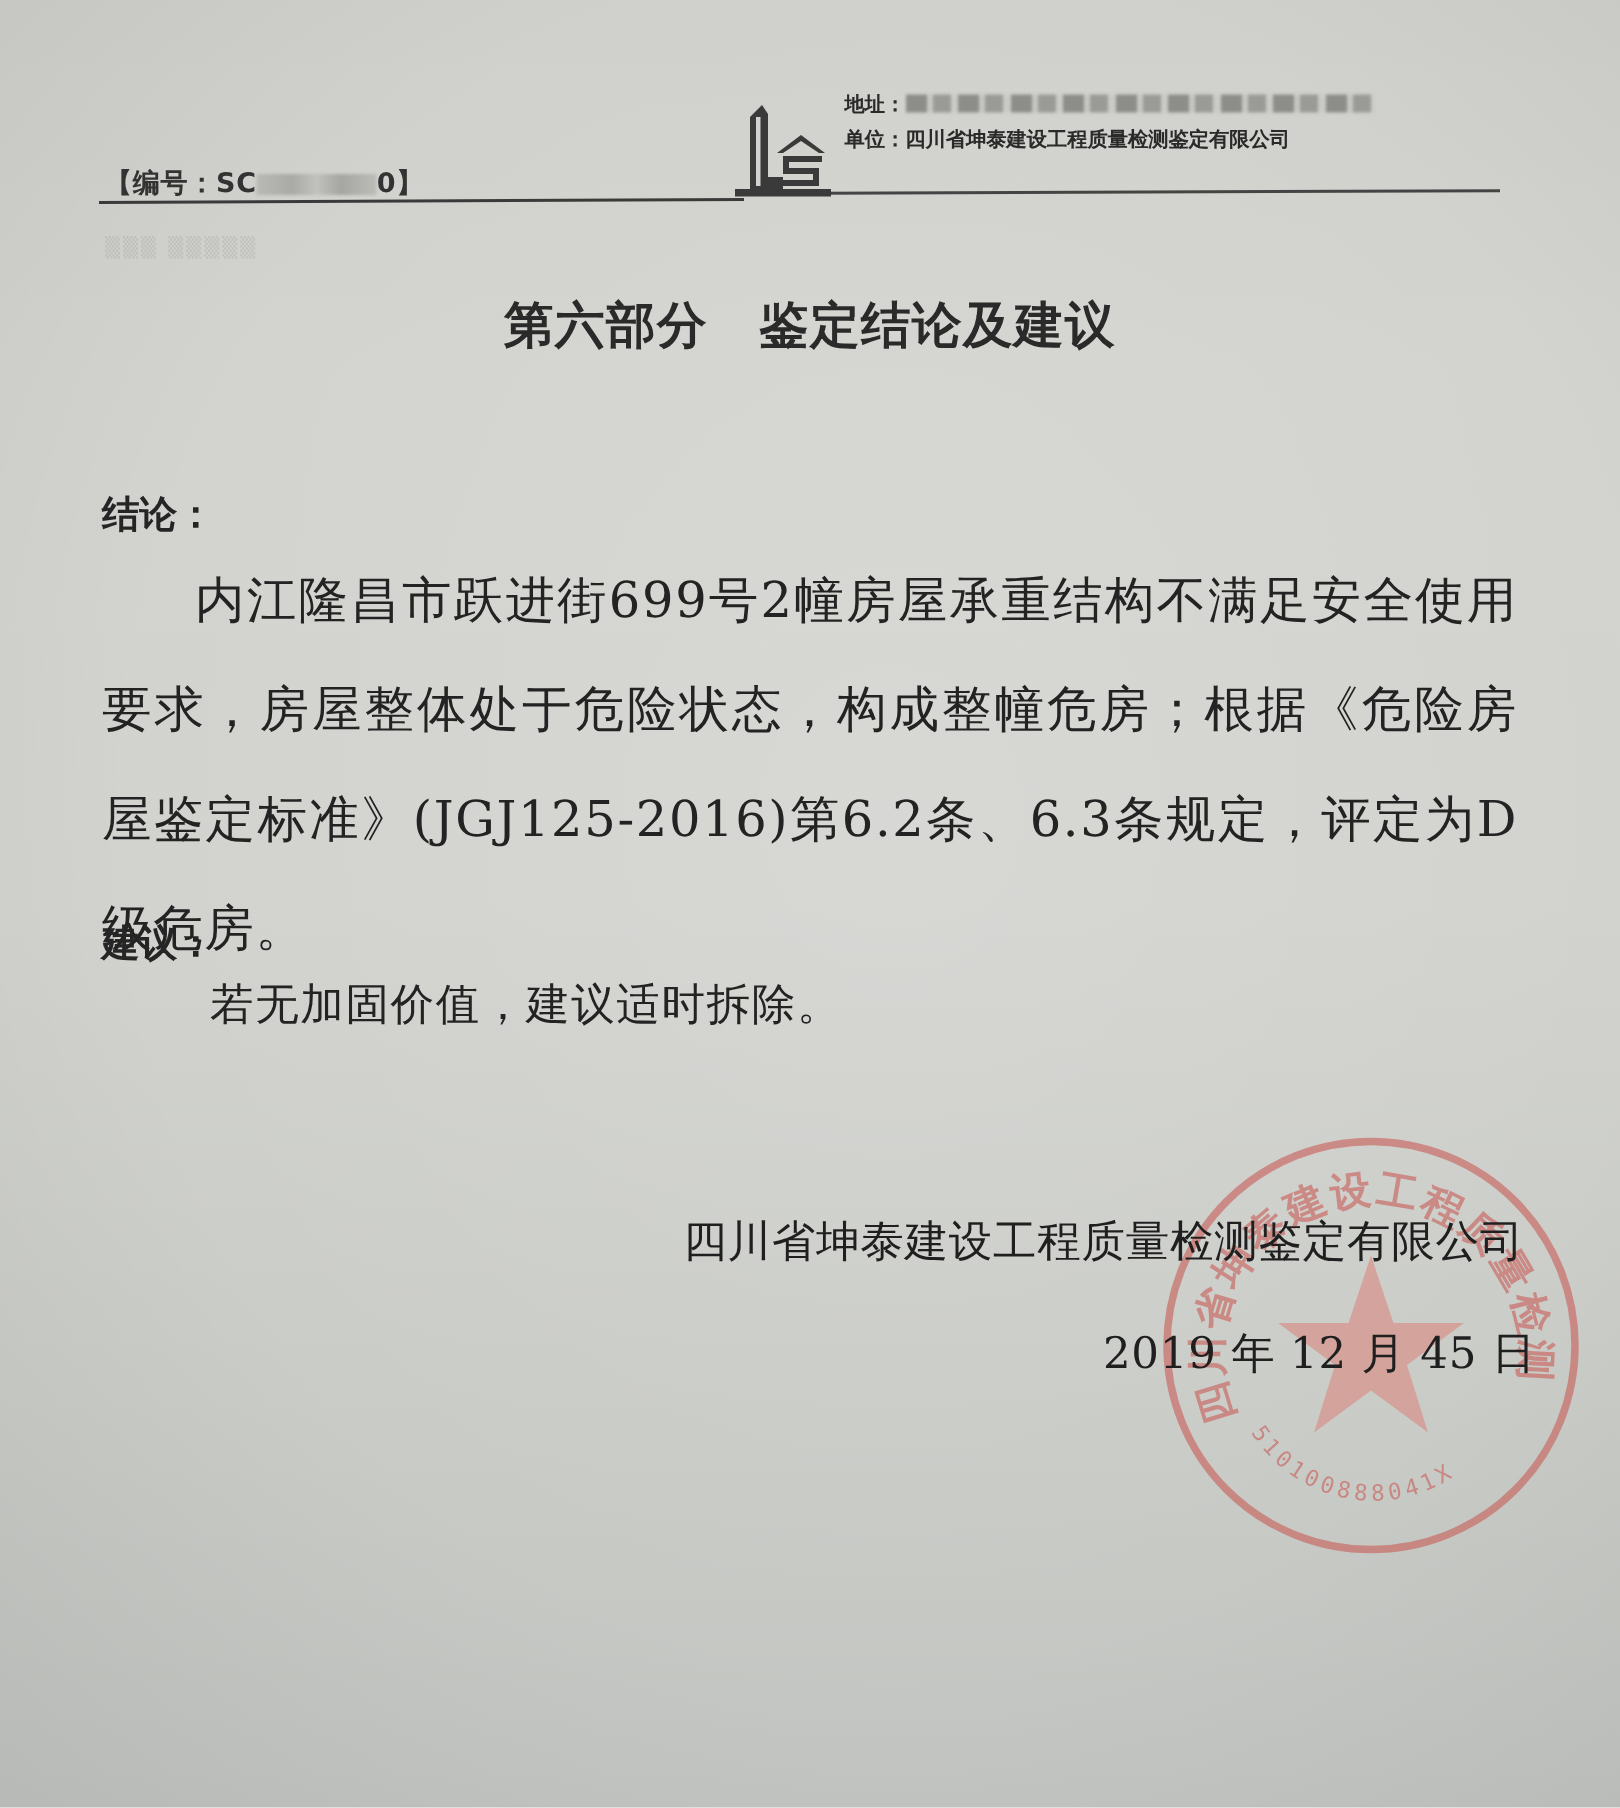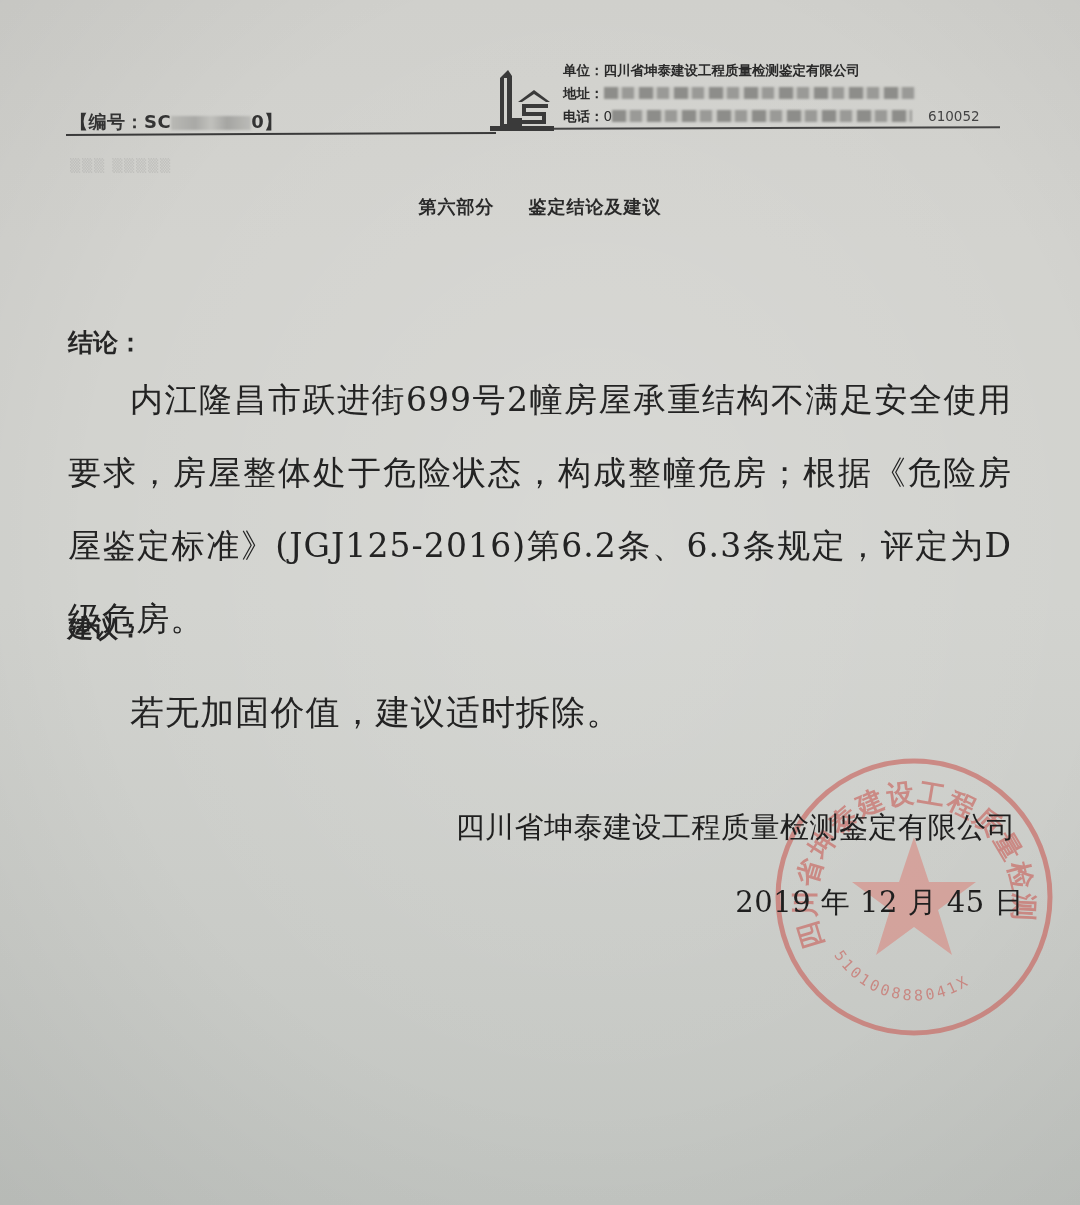--- a/index.html
+++ b/index.html
@@ -26,34 +26,34 @@
 
     .unit-info { left: 563px; top: 59px; font-size: 13.5px; color: #2a2a2a; font-weight: bold; line-height: 23px; }
     .unit-info .row { white-space: nowrap; }
     .unit-info .blur-bar { display: inline-block; height: 12px; vertical-align: -1px; filter: blur(1.2px);
       background: repeating-linear-gradient(90deg, #8d8d8a 0 14px, #c6c6c2 14px 18px, #9a9a97 18px 30px, #cacac6 30px 35px); }
     .postcode { font-weight: normal; margin-left: 16px; color: #444; }
 
     .show-through { left: 70px; top: 158px; font-size: 13px; color: rgba(120,120,120,0.18); letter-spacing: 2px; }
 
     
-    .section-title { left: 0; width: 1080px; top: 195px; text-align: center; font-size: 18px; font-weight: bold; color: #2a2a2a; letter-spacing: 1px; }
+    .section-title { left: 0; width: 1080px; top: 195px; text-align: center; font-size: 33px; font-weight: bold; color: #2a2a2a; letter-spacing: 1px; }
     .section-title .gap { display: inline-block; width: 34px; }
 
     
     .label { font-size: 25px; font-weight: bold; color: #252525; }
     .conclusion-label { left: 68px; top: 314px; margin-top: 12px; }
     .suggestion-label { left: 68px; top: 612px; }
     .para {
       left: 68px; width: 944px; font-size: 33px; color: #232323;
       line-height: 73px; text-indent: 62px; text-align: justify; letter-spacing: 1.1px;
       font-family: "DejaVu Serif", serif;
     }
     .conclusion-text { top: 363px; }
-    .suggestion-text { left: 68px; top: 650px; font-size: 34px; color: #232323; text-indent: 62px; letter-spacing: 1.1px; font-family: "DejaVu Serif", serif; margin-top: 40px; }
+    .suggestion-text { left: 78px; top: 650px; font-size: 29px; color: #232323; text-indent: 62px; letter-spacing: 1.1px; font-family: "DejaVu Serif", serif; }
 
     
     .sign-company { right: 64px; top: 808px; font-size: 29px; color: #1f1f1f; letter-spacing: 0.5px; font-family: "DejaVu Serif", serif; }
     .sign-date { right: 56px; top: 883px; font-size: 29px; color: #1f1f1f; letter-spacing: 0.5px; font-family: "DejaVu Serif", serif; }
 
     
     .stamp { left: 772px; top: 755px; width: 285px; height: 285px; opacity: 0.62; }
   </style>
 </head>
 <body>
@@ -77,27 +77,24 @@
     <rect x="24" y="50" width="10" height="8"></rect>
 
     <polygon points="30,34 46,22 62,34 58,34 46,26 34,34"></polygon>
 
     <path d="M34 36 L60 36 L60 40 L38 40 L38 44 L58 44 L58 56 L30 56 L30 52 L54 52 L54 48 L34 48 Z"></path>
   </g>
 </svg>
 
 <div class="abs unit-info">
   <div class="row">
-    <span>单位：</span><span>四川省坤泰建设工程质量检测鉴定有限公司</span>
-  </div>
-  <div class="row">
     <span>地址：</span><span class="blur-bar" style="width:312px"></span>
   </div>
   <div class="row">
-    <span>电话：</span><span style="font-weight:normal">0</span><span class="blur-bar" style="width:300px"></span><span class="postcode">610052</span>
+    <span>单位：</span><span>四川省坤泰建设工程质量检测鉴定有限公司</span>
   </div>
 </div>
 
 <div class="abs show-through">▒▒▒ ▒▒▒▒▒</div>
 
 <div class="abs section-title">
   <span>第六部分</span><span class="gap"></span><span>鉴定结论及建议</span>
 </div>
 
 <div class="abs label conclusion-label">结论：</div>

